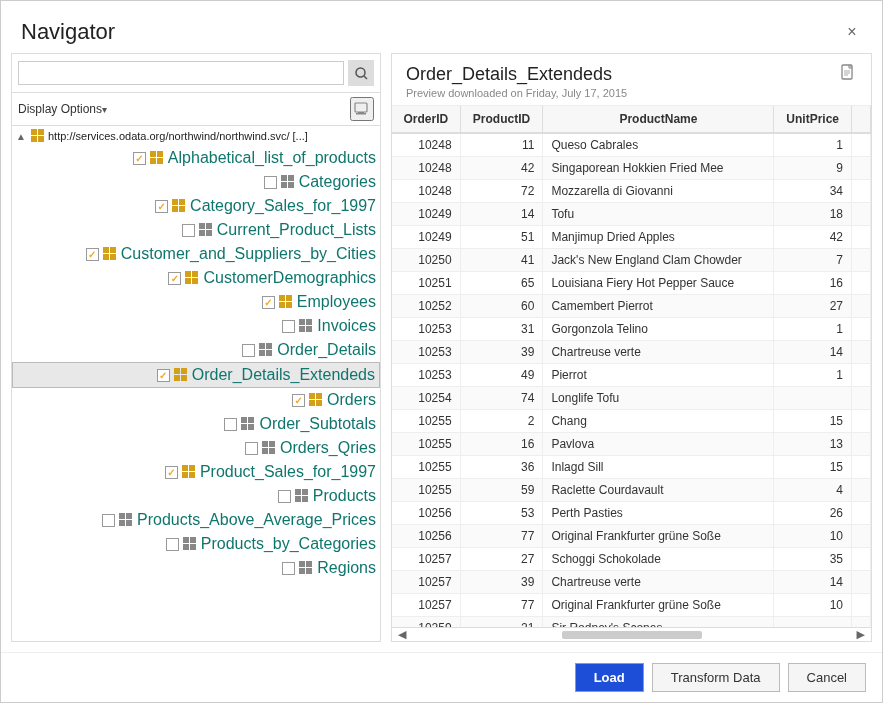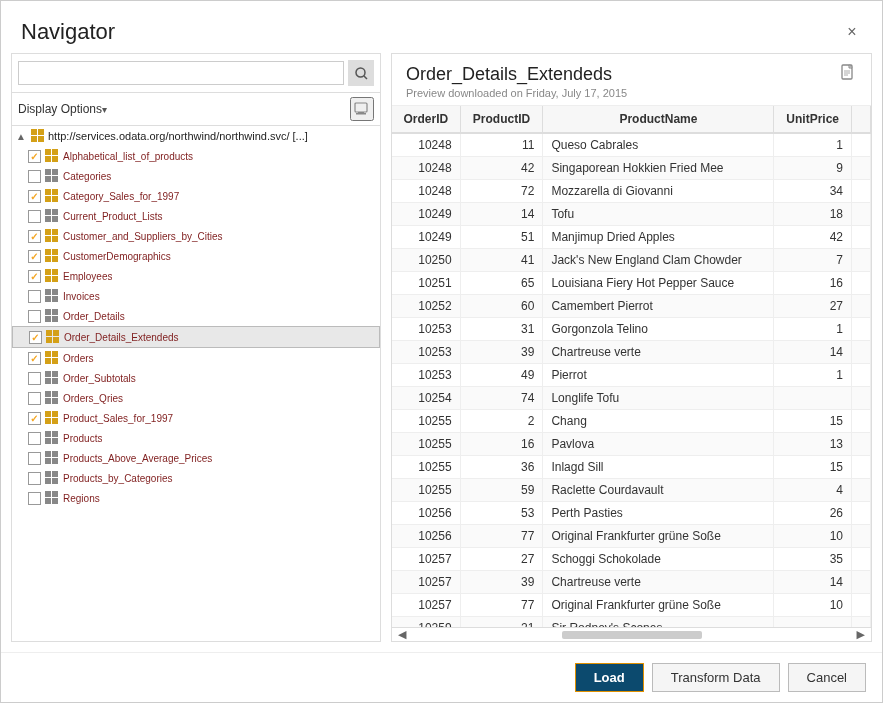--- a/index.html
+++ b/index.html
@@ -145,22 +145,23 @@
       background: #d4a017;
       display: block;
     }
     .table-grid-icon.grey span { background: #888; }
     .tree-item {
       display: flex;
       align-items: center;
       padding: 3px 4px 3px 16px;
       gap: 4px;
       cursor: pointer;
-      font-size: 10px;
-      color: #7f1d1d;
+      font-size: 16px;
+      color: #0f766e;
+      justify-content: flex-end;
     }
     .tree-item.selected {
       background: #e8e8e8;
       border: 1px solid #bbb;
     }
     .checkbox {
       width: 13px;
       height: 13px;
       border: 1px solid #999;
       display: flex;
@@ -278,21 +279,21 @@
     }
     .btn {
       padding: 6px 18px;
       border: 1px solid #bbb;
       background: #f5f5f5;
       font-size: 13px;
       cursor: pointer;
       color: #333;
     }
     .btn-primary {
-      background: #0c4a6e;
+      background: #1d4ed8;
       border-color: #e09000;
       color: #fff;
       font-weight: 600;
     }
     
     .tree-container::-webkit-scrollbar { width: 8px; }
     .tree-container::-webkit-scrollbar-track { background: #f0f0f0; }
     .tree-container::-webkit-scrollbar-thumb { background: #bbb; }
     .table-container::-webkit-scrollbar { width: 8px; height: 8px; }
     .table-container::-webkit-scrollbar-track { background: #f0f0f0; }

